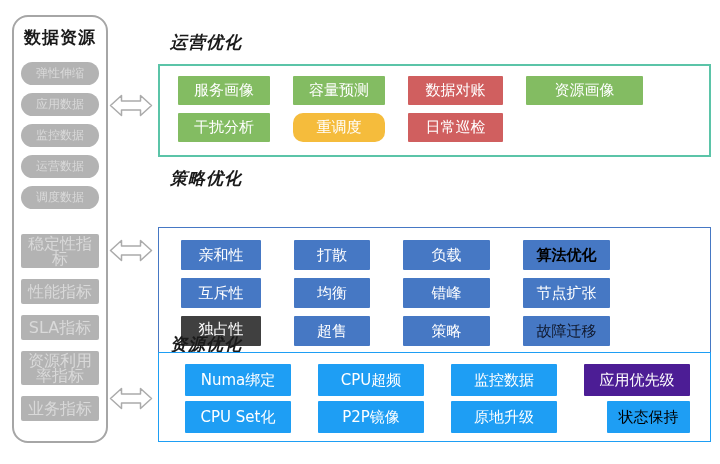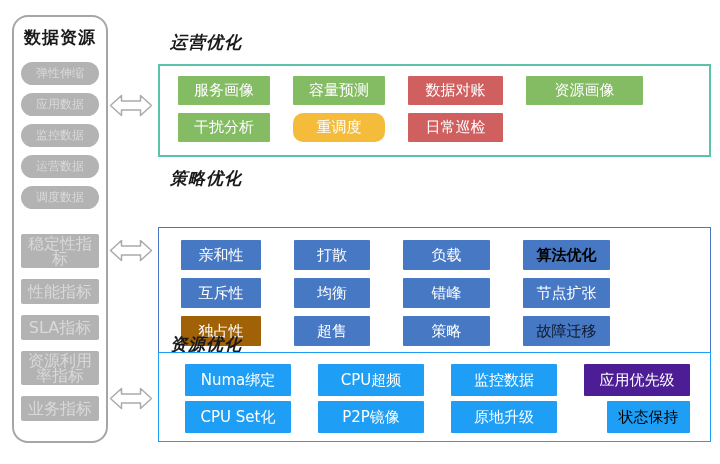--- a/index.html
+++ b/index.html
@@ -118,21 +118,21 @@
     <div class="section-box box2" style="border-color: rgb(70, 120, 196);">
       <div class="grid2">
         <div class="item" style="background-color: rgb(70, 120, 196); color: rgb(255, 255, 255);">亲和性</div>
         <div class="item" style="background-color: rgb(70, 120, 196); color: rgb(255, 255, 255);">打散</div>
         <div class="item" style="background-color: rgb(70, 120, 196); color: rgb(255, 255, 255);">负载</div>
         <div class="item" style="background-color: rgb(70, 120, 196); color: #000000; font-weight: bold;">算法优化</div>
         <div class="item" style="background-color: rgb(70, 120, 196); color: rgb(255, 255, 255);">互斥性</div>
         <div class="item" style="background-color: rgb(70, 120, 196); color: rgb(255, 255, 255);">均衡</div>
         <div class="item" style="background-color: rgb(70, 120, 196); color: rgb(255, 255, 255);">错峰</div>
         <div class="item" style="background-color: rgb(70, 120, 196); color: rgb(255, 255, 255);">节点扩张</div>
-        <div class="item" style="background-color: #a16207; color: rgb(255, 255, 255);">独占性</div>
+        <div class="item" style="background-color: #404040; color: rgb(255, 255, 255); font-family: Liberation Mono, monospace;">独占性</div>
         <div class="item" style="background-color: rgb(70, 120, 196); color: rgb(255, 255, 255);">超售</div>
         <div class="item" style="background-color: rgb(70, 120, 196); color: rgb(255, 255, 255);">策略</div>
         <div class="item" style="background-color: rgb(70, 120, 196); color: #0f172a;">故障迁移</div>
       </div>
     </div>
 
     <h2 class="section-title t3" style="color: rgb(26, 26, 26);">资源优化</h2>
     <div class="section-box box3" style="border-color: rgb(30, 158, 244);">
       <div class="grid3">
         <div class="item" style="background-color: rgb(30, 158, 244); color: rgb(255, 255, 255);">Numa绑定</div>

